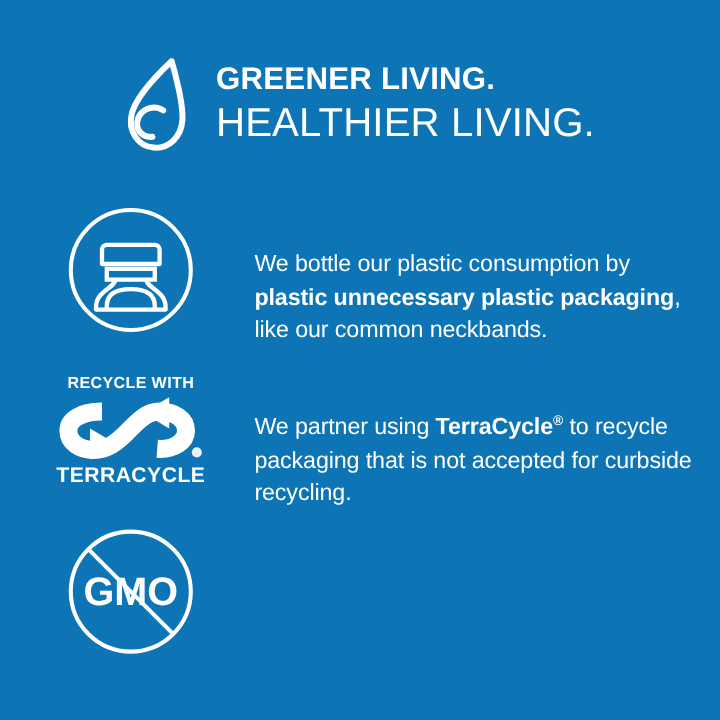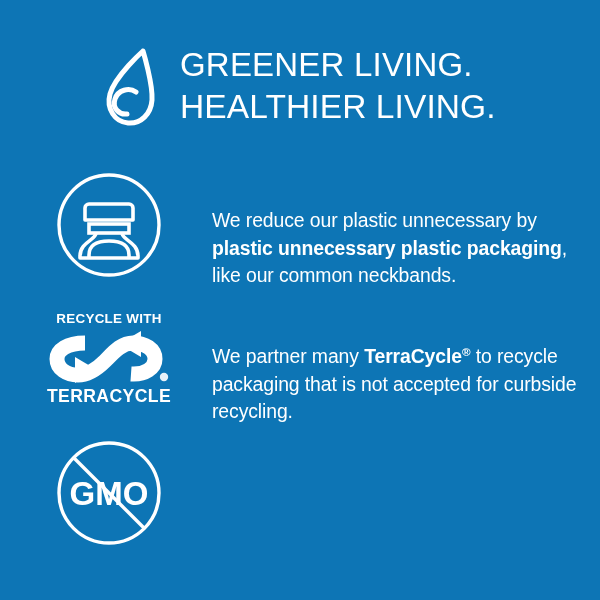--- a/index.html
+++ b/index.html
@@ -37,22 +37,22 @@
     margin-right: 8px;
     margin-top: 2px;
   }
   .headline-block {
     display: flex;
     flex-direction: column;
     justify-content: center;
     line-height: 1;
   }
   .headline-1 {
-    font-size: 33px;
-    font-weight: 400;
+    font-size: 26px;
+    font-weight: 700;
     letter-spacing: 0.2px;
     line-height: 1.18;
     white-space: nowrap;
   }
   .headline-2 {
     font-size: 33.5px;
     font-weight: 400;
     letter-spacing: 0.1px;
     line-height: 1.18;
     white-space: nowrap;
@@ -169,21 +169,21 @@
         <rect x="33" y="52" width="40" height="9" fill="none" stroke="#ffffff" stroke-width="3.6"></rect>
 
         <path d="M40 61 C40 68 24 70 24 84 v2 h58 v-2 c0 -14 -16 -16 -16 -23" fill="none" stroke="#ffffff" stroke-width="3.6" stroke-linejoin="round"></path>
 
         <path d="M33 86 v-3 c0 -10 8 -14 20 -14 s20 4 20 14 v3" fill="none" stroke="#ffffff" stroke-width="3.6" stroke-linejoin="round"></path>
       </svg>
     </span>
   </div>
   <div class="text-col">
     <p class="body-text">
-      <span>We reduce our plastic unnecessary by </span><b>plastic unnecessary plastic packaging</b><span>, like our common neckbands.</span>
+      <span>We bottle our plastic consumption by </span><b>plastic unnecessary plastic packaging</b><span>, like our common neckbands.</span>
     </p>
   </div>
 </div>
 
 <div class="row row-2">
   <div class="icon-col">
     <div class="tc-logo">
       <div class="tc-top">RECYCLE WITH</div>
       <span class="tc-mark">
         <svg viewBox="0 0 128 56" width="128" height="56" aria-hidden="true">
@@ -195,21 +195,21 @@
           <path d="M30 54 L30 28 L52 41 Z" fill="#ffffff"></path>
 
           <circle cx="119" cy="48" r="4.2" fill="#ffffff" opacity="0.9"></circle>
         </svg>
       </span>
       <div class="tc-bottom">TERRACYCLE</div>
     </div>
   </div>
   <div class="text-col">
     <p class="body-text">
-      <span>We partner many </span><b>TerraCycle</b><b><sup>®</sup></b><span> to recycle packaging that is not accepted for curbside recycling.</span>
+      <span>We partner using </span><b>TerraCycle</b><b><sup>®</sup></b><span> to recycle packaging that is not accepted for curbside recycling.</span>
     </p>
   </div>
 </div>
 
 <div class="row row-3">
   <div class="icon-col">
     <span class="circle-icon">
       <svg viewBox="0 0 106 106" width="106" height="106" aria-hidden="true">
         <circle cx="53" cy="53" r="50" fill="none" stroke="#ffffff" stroke-width="3.4"></circle>
         <line x1="18" y1="18" x2="88" y2="88" stroke="#ffffff" stroke-width="3.4"></line>

